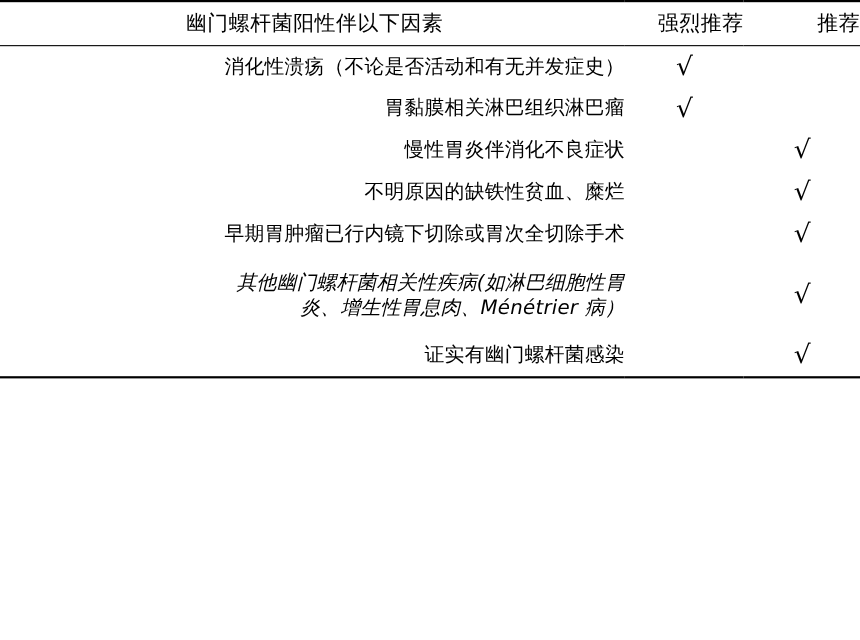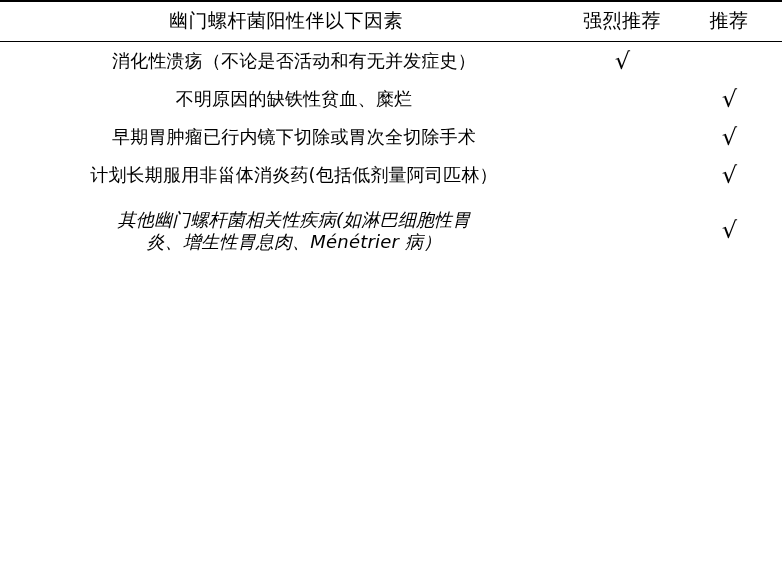--- a/index.html
+++ b/index.html
@@ -36,31 +36,31 @@
     border-top: 2.5px solid #000;
     border-bottom: 1.2px solid #000;
     text-align: center;
     letter-spacing: 0.5px;
   }
   thead th.h-factor {
     text-align: center;
     padding-left: 4px;
   }
   thead th.h-strong, thead th.h-rec {
-    text-align: center;
+    text-align: right;
   }
 
   tbody td {
     font-size: 18px;
     vertical-align: middle;
     padding: 0;
     height: 38px;
   }
   tbody td.factor {
-    text-align: center;
+    text-align: right;
     padding-left: 20px;
     line-height: 1.25;
     letter-spacing: 0.2px;
   }
   tbody td.mark {
     text-align: center;
   }
   tbody tr.tall td { height: 70px; }
   tbody tr.tall td.factor { padding-top: 2px; font-style: italic; }
 
@@ -93,35 +93,45 @@
         <th class="h-rec">推荐</th>
       </tr>
     </thead>
     <tbody>
       <tr>
         <td class="factor">消化性溃疡（不论是否活动和有无并发症史）</td>
         <td class="mark"><span class="check">√</span></td>
         <td class="mark"><span class="check"></span></td>
       </tr>
       <tr>
+        <td class="factor">胃黏膜相关淋巴组织淋巴瘤</td>
+        <td class="mark"><span class="check">√</span></td>
+        <td class="mark"><span class="check"></span></td>
+      </tr>
+      <tr>
+        <td class="factor">慢性胃炎伴消化不良症状</td>
+        <td class="mark"><span class="check"></span></td>
+        <td class="mark"><span class="check">√</span></td>
+      </tr>
+      <tr>
         <td class="factor">不明原因的缺铁性贫血、糜烂</td>
         <td class="mark"><span class="check"></span></td>
         <td class="mark"><span class="check">√</span></td>
       </tr>
       <tr>
         <td class="factor">早期胃肿瘤已行内镜下切除或胃次全切除手术</td>
         <td class="mark"><span class="check"></span></td>
         <td class="mark"><span class="check">√</span></td>
       </tr>
-      <tr>
-        <td class="factor">计划长期服用非甾体消炎药(包括低剂量阿司匹林）</td>
+      <tr class="tall">
+        <td class="factor" style="white-space: pre-line;">其他幽门螺杆菌相关性疾病(如淋巴细胞性胃
+炎、增生性胃息肉、Ménétrier 病）</td>
         <td class="mark"><span class="check"></span></td>
         <td class="mark"><span class="check">√</span></td>
       </tr>
-      <tr class="tall">
-        <td class="factor" style="white-space: pre-line;">其他幽门螺杆菌相关性疾病(如淋巴细胞性胃
-炎、增生性胃息肉、Ménétrier 病）</td>
+      <tr class="last">
+        <td class="factor">证实有幽门螺杆菌感染</td>
         <td class="mark"><span class="check"></span></td>
         <td class="mark"><span class="check">√</span></td>
       </tr>
     </tbody>
   </table>
 </div>
 
 </body></html>

